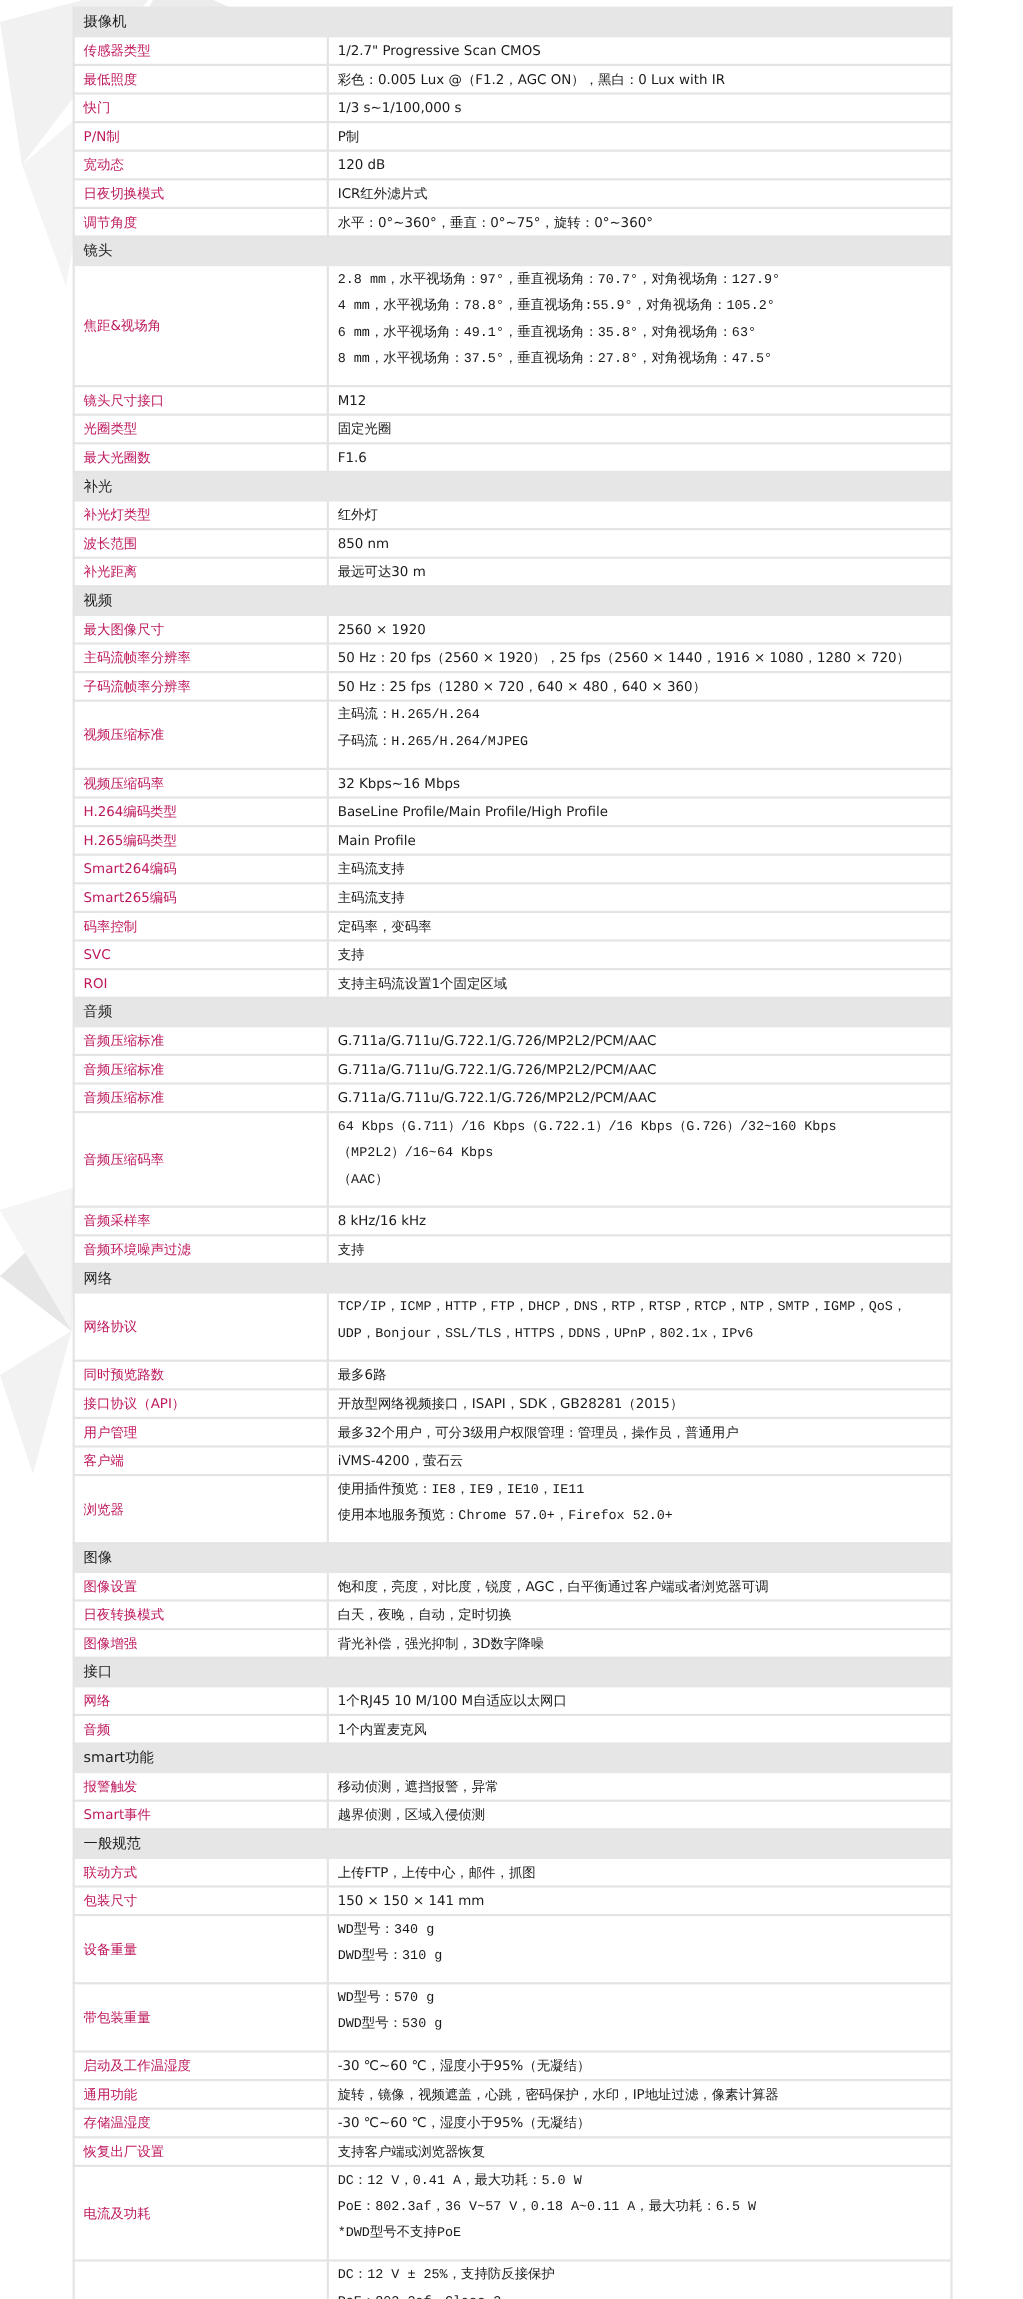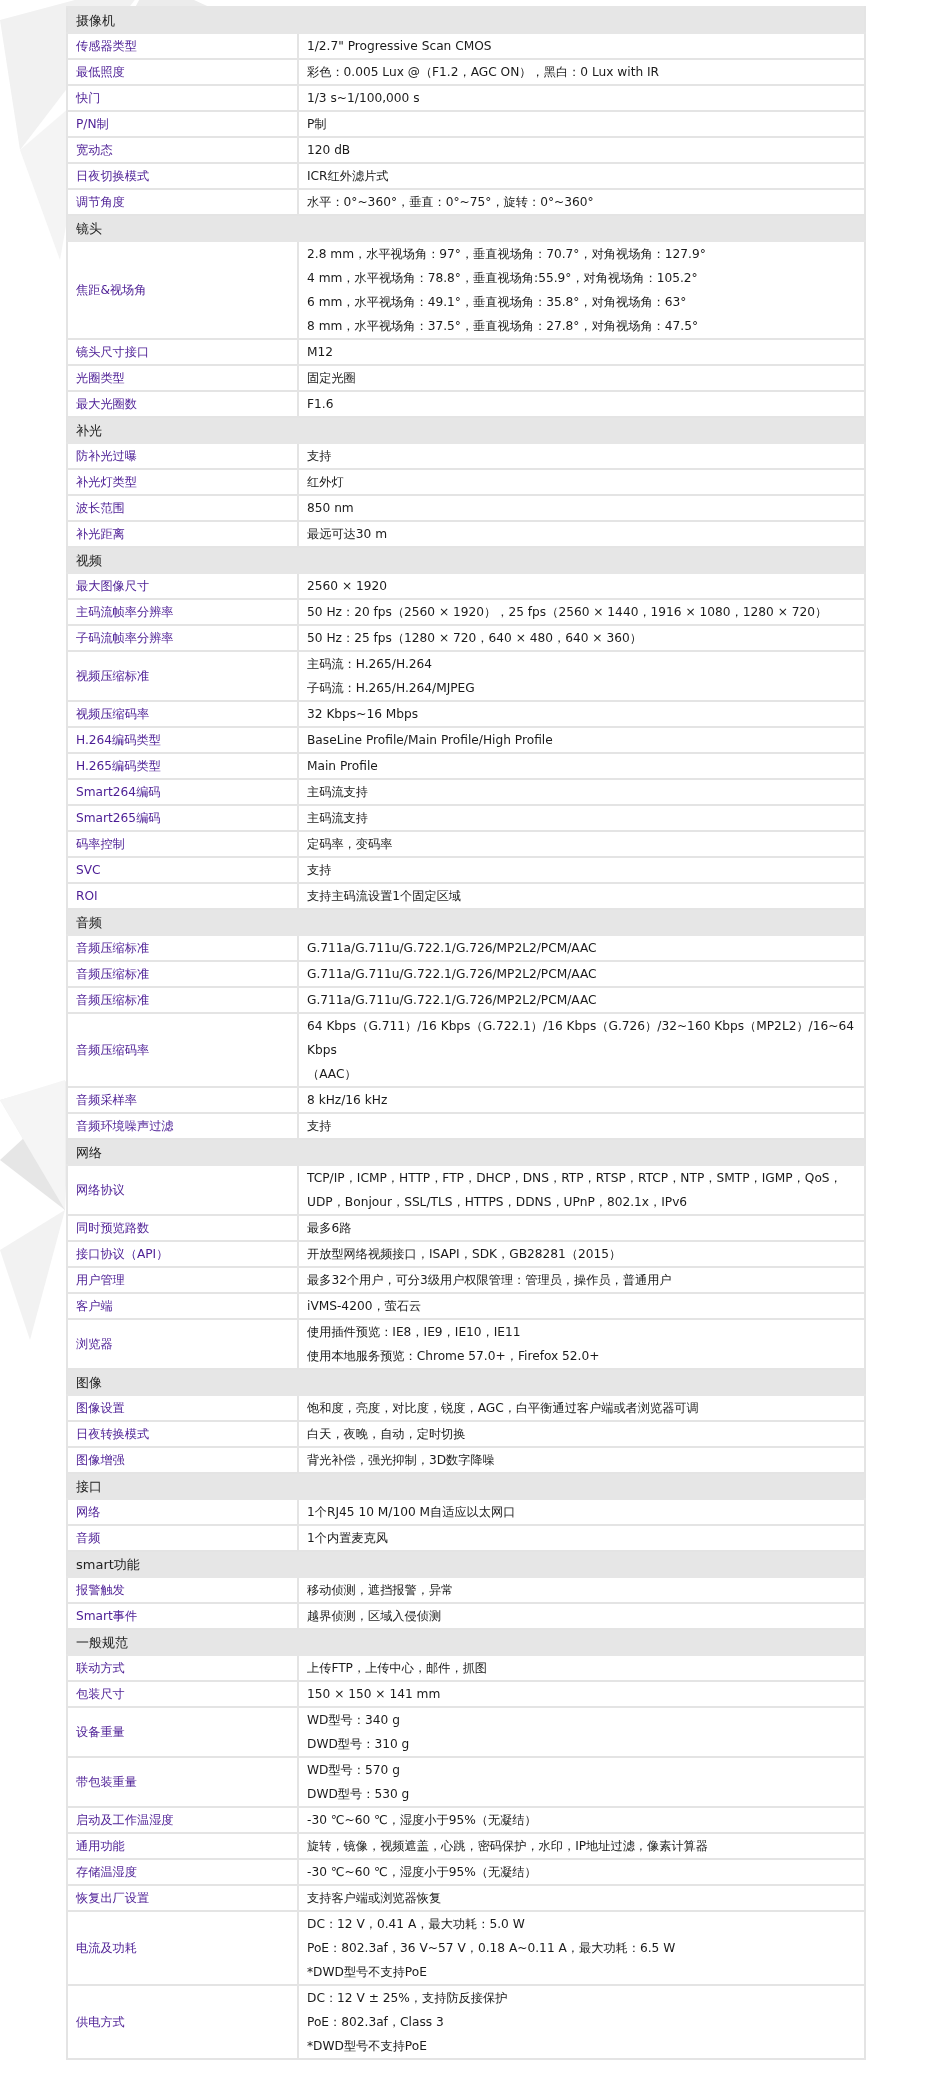--- a/index.html
+++ b/index.html
@@ -42,27 +42,27 @@
   .spec-table tr.section td {
     background: #e6e6e6;
     font-weight: normal;
     font-size: 13px;
     height: 18px;
     padding-top: 4px;
     padding-bottom: 2px;
     border-color: #e6e6e6 #e4e4e4;
   }
   .spec-table tr.row td { height: 18px; }
-  .spec-table td.label { color: #4c1d95; }
+  .spec-table td.label { color: #be185d; }
   .spec-table td.value { color: #1a1a1a; }
   .spec-table td.value .line {
     display: block;
     line-height: 24px;
   }
-  .spec-table td.value.multi { padding-top: 0; padding-bottom: 0; }
+  .spec-table td.value.multi { padding-top: 0; padding-bottom: 12px; font-family: Liberation Mono, monospace; }
 </style>
 </head>
 <body>
 
 <svg class="watermark wm-top" viewBox="0 0 260 320">
   <polygon points="0,60 150,20 20,190" fill="#f1f1f1"></polygon>
   <polygon points="150,20 260,70 90,130" fill="#ececec"></polygon>
   <polygon points="20,190 90,130 60,300" fill="#f4f4f4"></polygon>
 </svg>
 <svg class="watermark wm-mid" viewBox="0 0 260 320">
@@ -130,24 +130,20 @@
         <td class="value"><span class="">固定光圈</span></td>
       </tr>
       <tr class="row">
         <td class="label">最大光圈数</td>
         <td class="value"><span class="">F1.6</span></td>
       </tr>
       <tr class="section">
         <td colspan="2">补光</td>
       </tr>
       <tr class="row">
-        <td class="label">防补光过曝</td>
-        <td class="value"><span class="">支持</span></td>
-      </tr>
-      <tr class="row">
         <td class="label">补光灯类型</td>
         <td class="value"><span class="">红外灯</span></td>
       </tr>
       <tr class="row">
         <td class="label">波长范围</td>
         <td class="value"><span class="">850 nm</span></td>
       </tr>
       <tr class="row">
         <td class="label">补光距离</td>
         <td class="value"><span class="">最远可达30 m</span></td>

